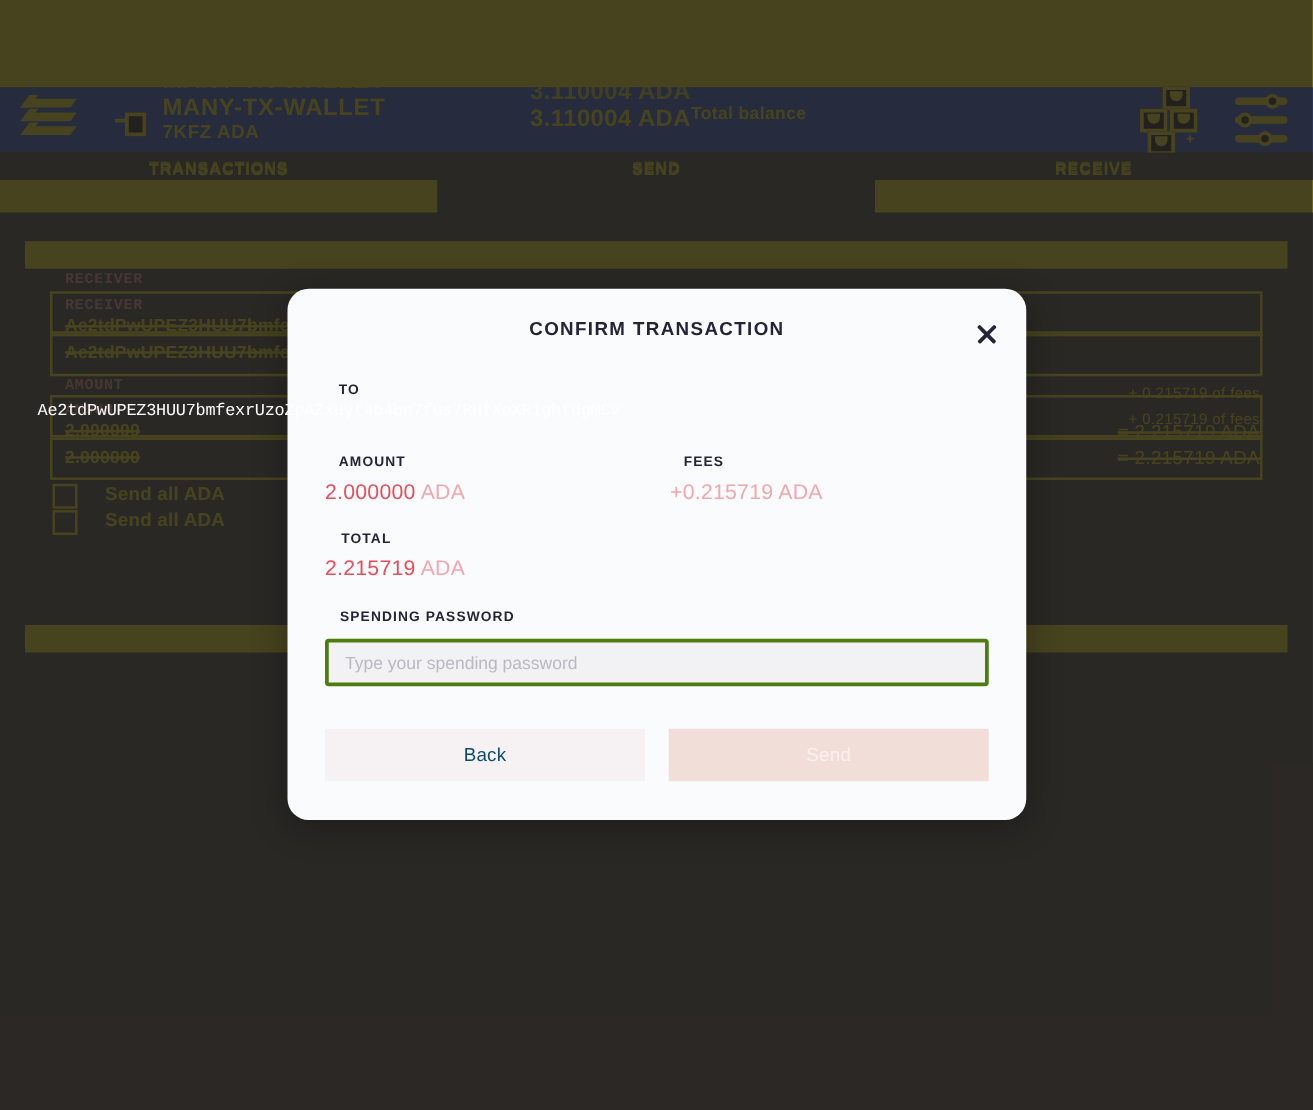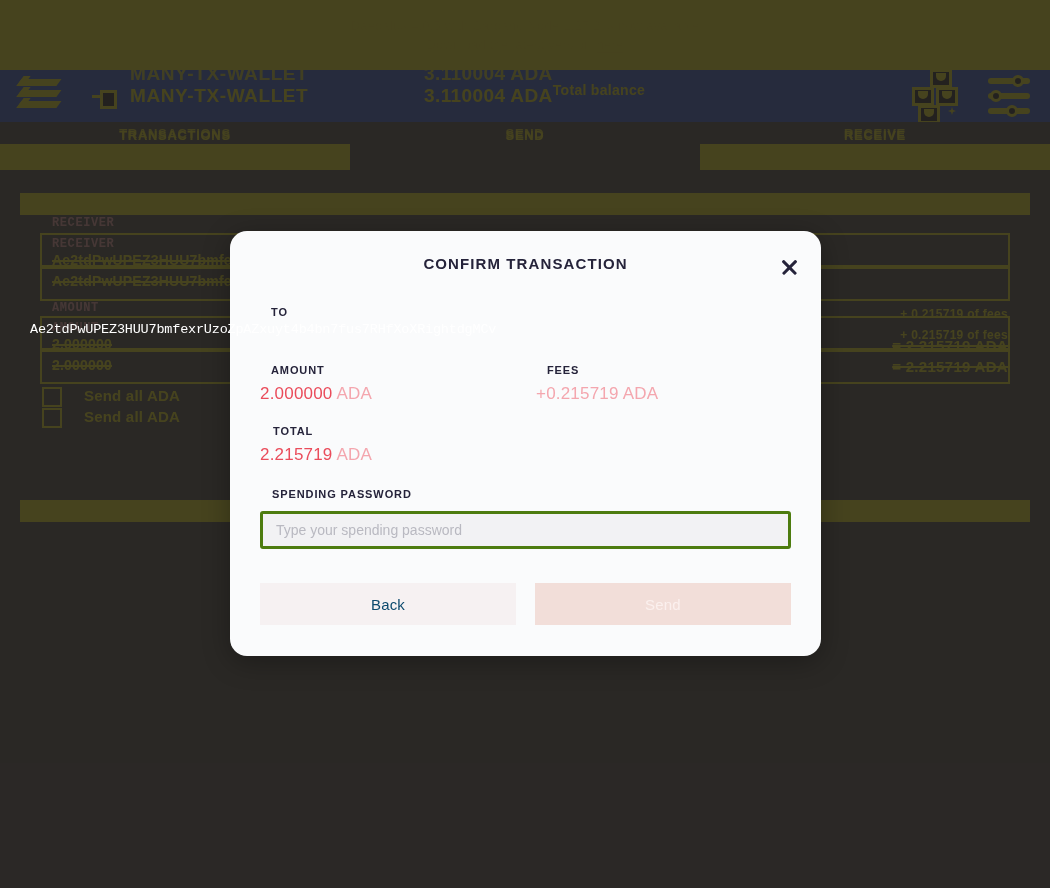--- a/index.html
+++ b/index.html
@@ -146,21 +146,21 @@
   }
   .field-box {
     position: absolute; border: 2px solid #fff700; background: transparent;
   }
   .field-value {
     position: absolute; font-size: 14px; font-weight: 700; color: #fff700; letter-spacing: .2px;
     white-space: nowrap;
   }
   .strike { text-decoration: line-through; text-decoration-thickness: 2px; }
   .hint-text {
-    position: absolute; font-size: 12px; font-weight: 700; color: #fff700; letter-spacing: .3px;
+    position: absolute; font-size: 12px; font-weight: 400; color: #fff700; letter-spacing: .3px;
     white-space: nowrap; text-align: center;
   }
   .checkbox-box {
     position: absolute; width: 20px; height: 20px; border: 2px solid #fff700; background: transparent;
   }
   .checkbox-label {
     position: absolute; font-size: 15px; font-weight: 700; color: #fff700; letter-spacing: .2px;
   }
   .submit-bar {
     position: absolute; left: 20px; top: 323px; width: 1010px; height: 22px; background: #fff700;
@@ -244,20 +244,21 @@
         <div class="chev"></div>
           <div class="chev"></div>
           <div class="chev"></div>
       </div>
     </div>
     <div class="wallet-sep"></div>
 
     <div class="wallet-meta">
       <div class="wallet-name ghost">MANY-TX-WALLET</div>
       <div class="wallet-name">MANY-TX-WALLET</div>
+      <div class="wallet-sub">7KFZ ADA</div>
     </div>
 
     <div class="wallet-balance-wrap">
       <div class="wallet-balance ghost">3.110004 ADA</div>
       <div class="wallet-balance">3.110004 ADA</div>
       <div class="wallet-balance-label">Total balance</div>
       <svg class="eye-icon" viewBox="0 0 24 14">
         <path d="M12 1 C5 1 1 7 1 7 C1 7 5 13 12 13 C19 13 23 7 23 7 C23 7 19 1 12 1 Z" fill="#fff700" stroke="#0d0d0d" stroke-width="1.5"></path>
         <circle cx="12" cy="7" r="2.6" fill="#0d0d0d"></circle>
       </svg>

